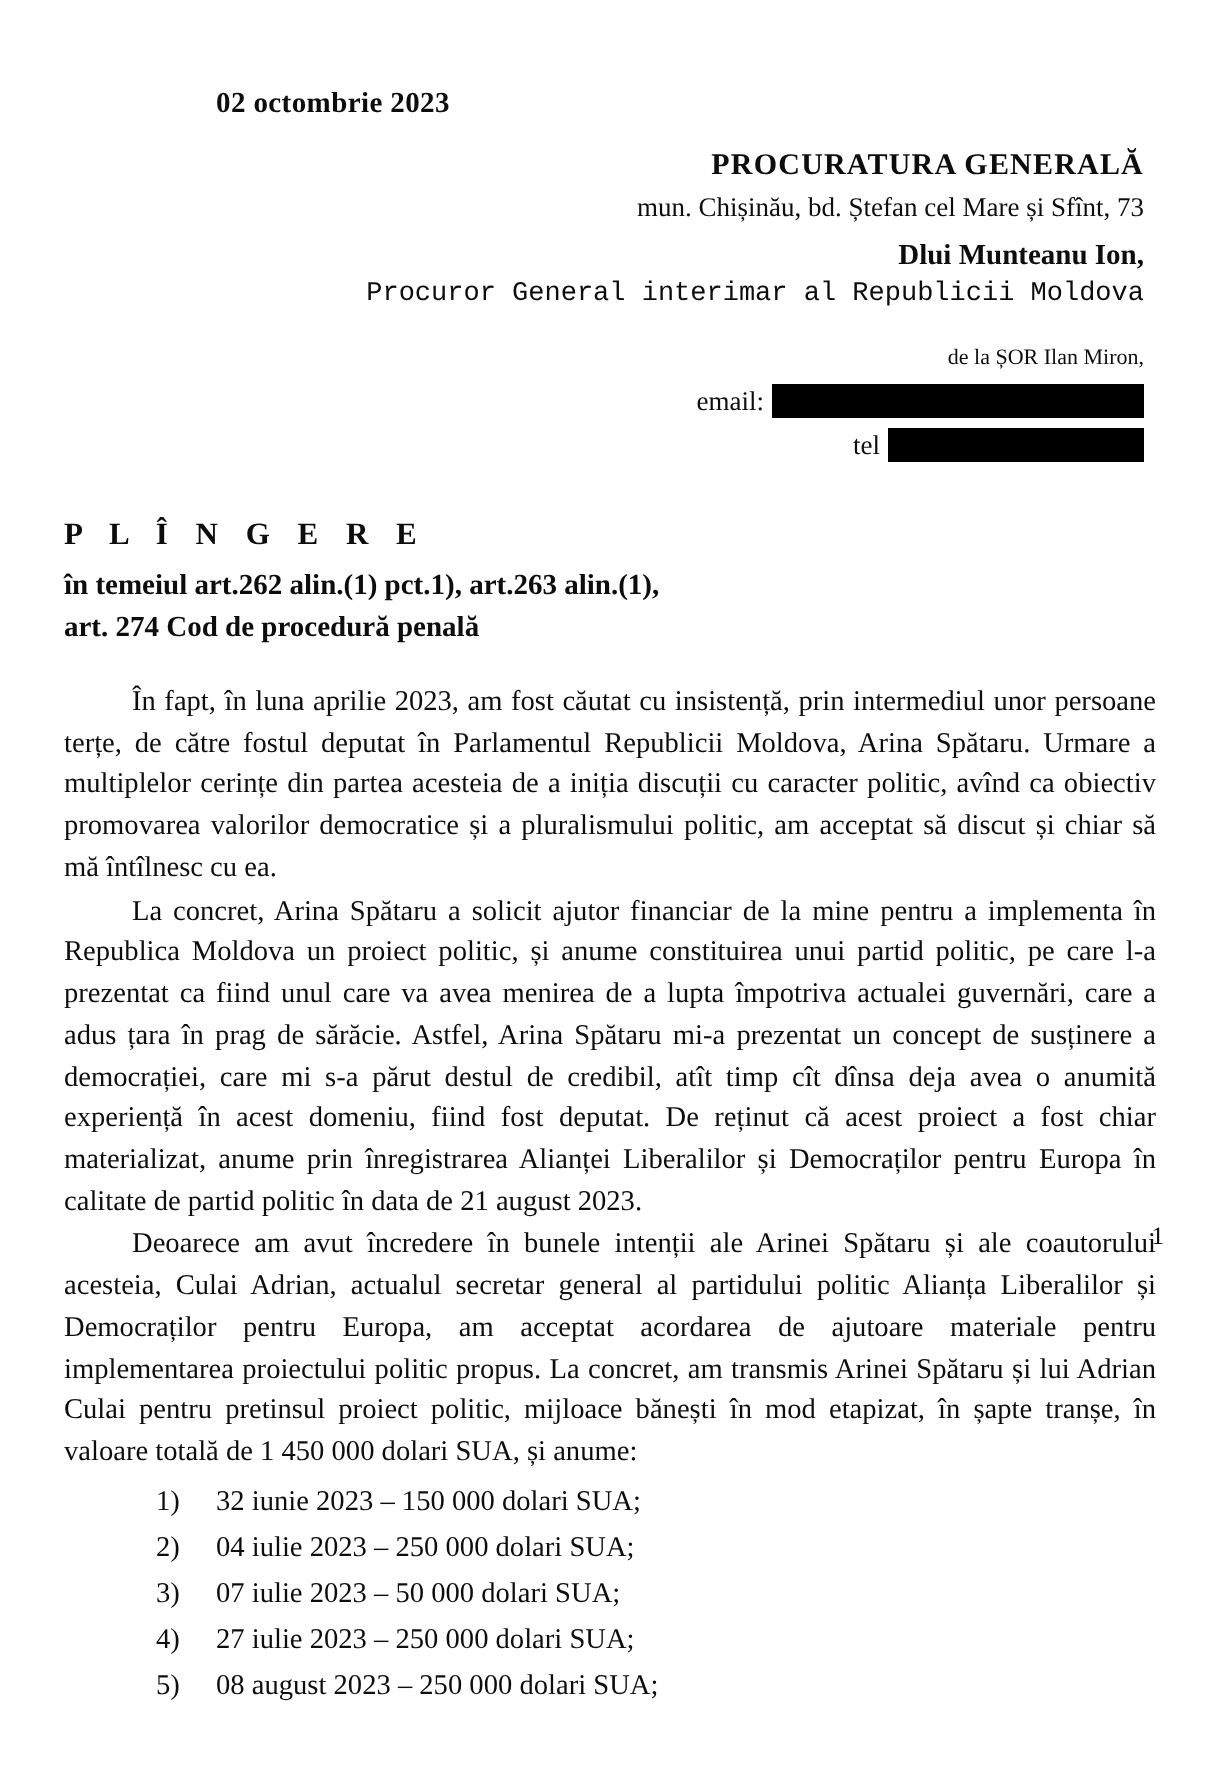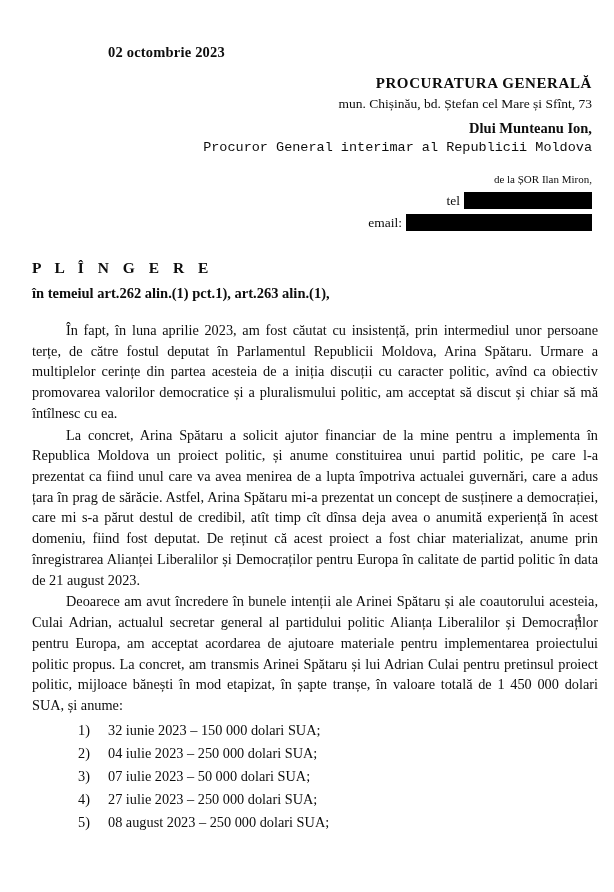--- a/index.html
+++ b/index.html
@@ -12,21 +12,21 @@
     background: #ffffff;
     font-family: "Liberation Serif", serif;
     color: #0d0d0d;
     overflow: hidden;
   }
   .page {
     position: relative;
     width: 614px;
     height: 652px;
     box-sizing: border-box;
-    padding: 44px 16px 20px 32px;
+    padding: 44px 36px 20px 32px;
   }
   .date-line {
     font-size: 14.5px;
     font-weight: bold;
     letter-spacing: 0.2px;
     margin-left: 76px;
     margin-bottom: 14px;
   }
   .addr-block {
     text-align: right;
@@ -134,33 +134,34 @@
   <div class="date-line">02 octombrie 2023</div>
 
   <div class="addr-block">
     <div class="addr-line-1">PROCURATURA GENERALĂ</div>
     <div class="addr-line-2">mun. Chișinău, bd. Ștefan cel Mare și Sfînt, 73</div>
     <div class="addr-line-3">Dlui Munteanu Ion,</div>
     <div class="addr-line-4">Procuror General interimar al Republicii Moldova</div>
     <div class="addr-line-5">de la ȘOR Ilan Miron,</div>
 
     <div class="contact-row">
-      <span class="contact-label">tel</span>
-      <span class="redaction redaction-tel"></span>
+      <span class="contact-label">email:</span>
+      <span class="redaction redaction-email"></span>
     </div>
 
     <div class="contact-row">
-      <span class="contact-label">email:</span>
-      <span class="redaction redaction-email"></span>
+      <span class="contact-label">tel</span>
+      <span class="redaction redaction-tel"></span>
     </div>
   </div>
 
   <div class="title-block">
     <div class="title-main">P L Î N G E R E</div>
     <div class="title-sub">în temeiul art.262 alin.(1) pct.1), art.263 alin.(1),</div>
+    <div class="title-sub">art. 274 Cod de procedură penală</div>
   </div>
 
   <p class="body-p">În fapt, în luna aprilie 2023, am fost căutat cu insistență, prin intermediul unor persoane terțe, de către fostul deputat în Parlamentul Republicii Moldova, Arina Spătaru. Urmare a multiplelor cerințe din partea acesteia de a iniția discuții cu caracter politic, avînd ca obiectiv promovarea valorilor democratice și a pluralismului politic, am acceptat să discut și chiar să mă întîlnesc cu ea.</p>
   <p class="body-p">La concret, Arina Spătaru a solicit ajutor financiar de la mine pentru a implementa în Republica Moldova un proiect politic, și anume constituirea unui partid politic, pe care l-a prezentat ca fiind unul care va avea menirea de a lupta împotriva actualei guvernări, care a adus țara în prag de sărăcie. Astfel, Arina Spătaru mi-a prezentat un concept de susținere a democrației, care mi s-a părut destul de credibil, atît timp cît dînsa deja avea o anumită experiență în acest domeniu, fiind fost deputat. De reținut că acest proiect a fost chiar materializat, anume prin înregistrarea Alianței Liberalilor și Democraților pentru Europa în calitate de partid politic în data de 21 august 2023.</p>
   <p class="body-p">Deoarece am avut încredere în bunele intenții ale Arinei Spătaru și ale coautorului acesteia, Culai Adrian, actualul secretar general al partidului politic Alianța Liberalilor și Democraților pentru Europa, am acceptat acordarea de ajutoare materiale pentru implementarea proiectului politic propus. La concret, am transmis Arinei Spătaru și lui Adrian Culai pentru pretinsul proiect politic, mijloace bănești în mod etapizat, în șapte tranșe, în valoare totală de 1 450 000 dolari SUA, și anume:</p>
 
   <ul class="list">
     <li>
       <span class="num">1)</span>
       <span>32 iunie 2023 – 150 000 dolari SUA;</span>

